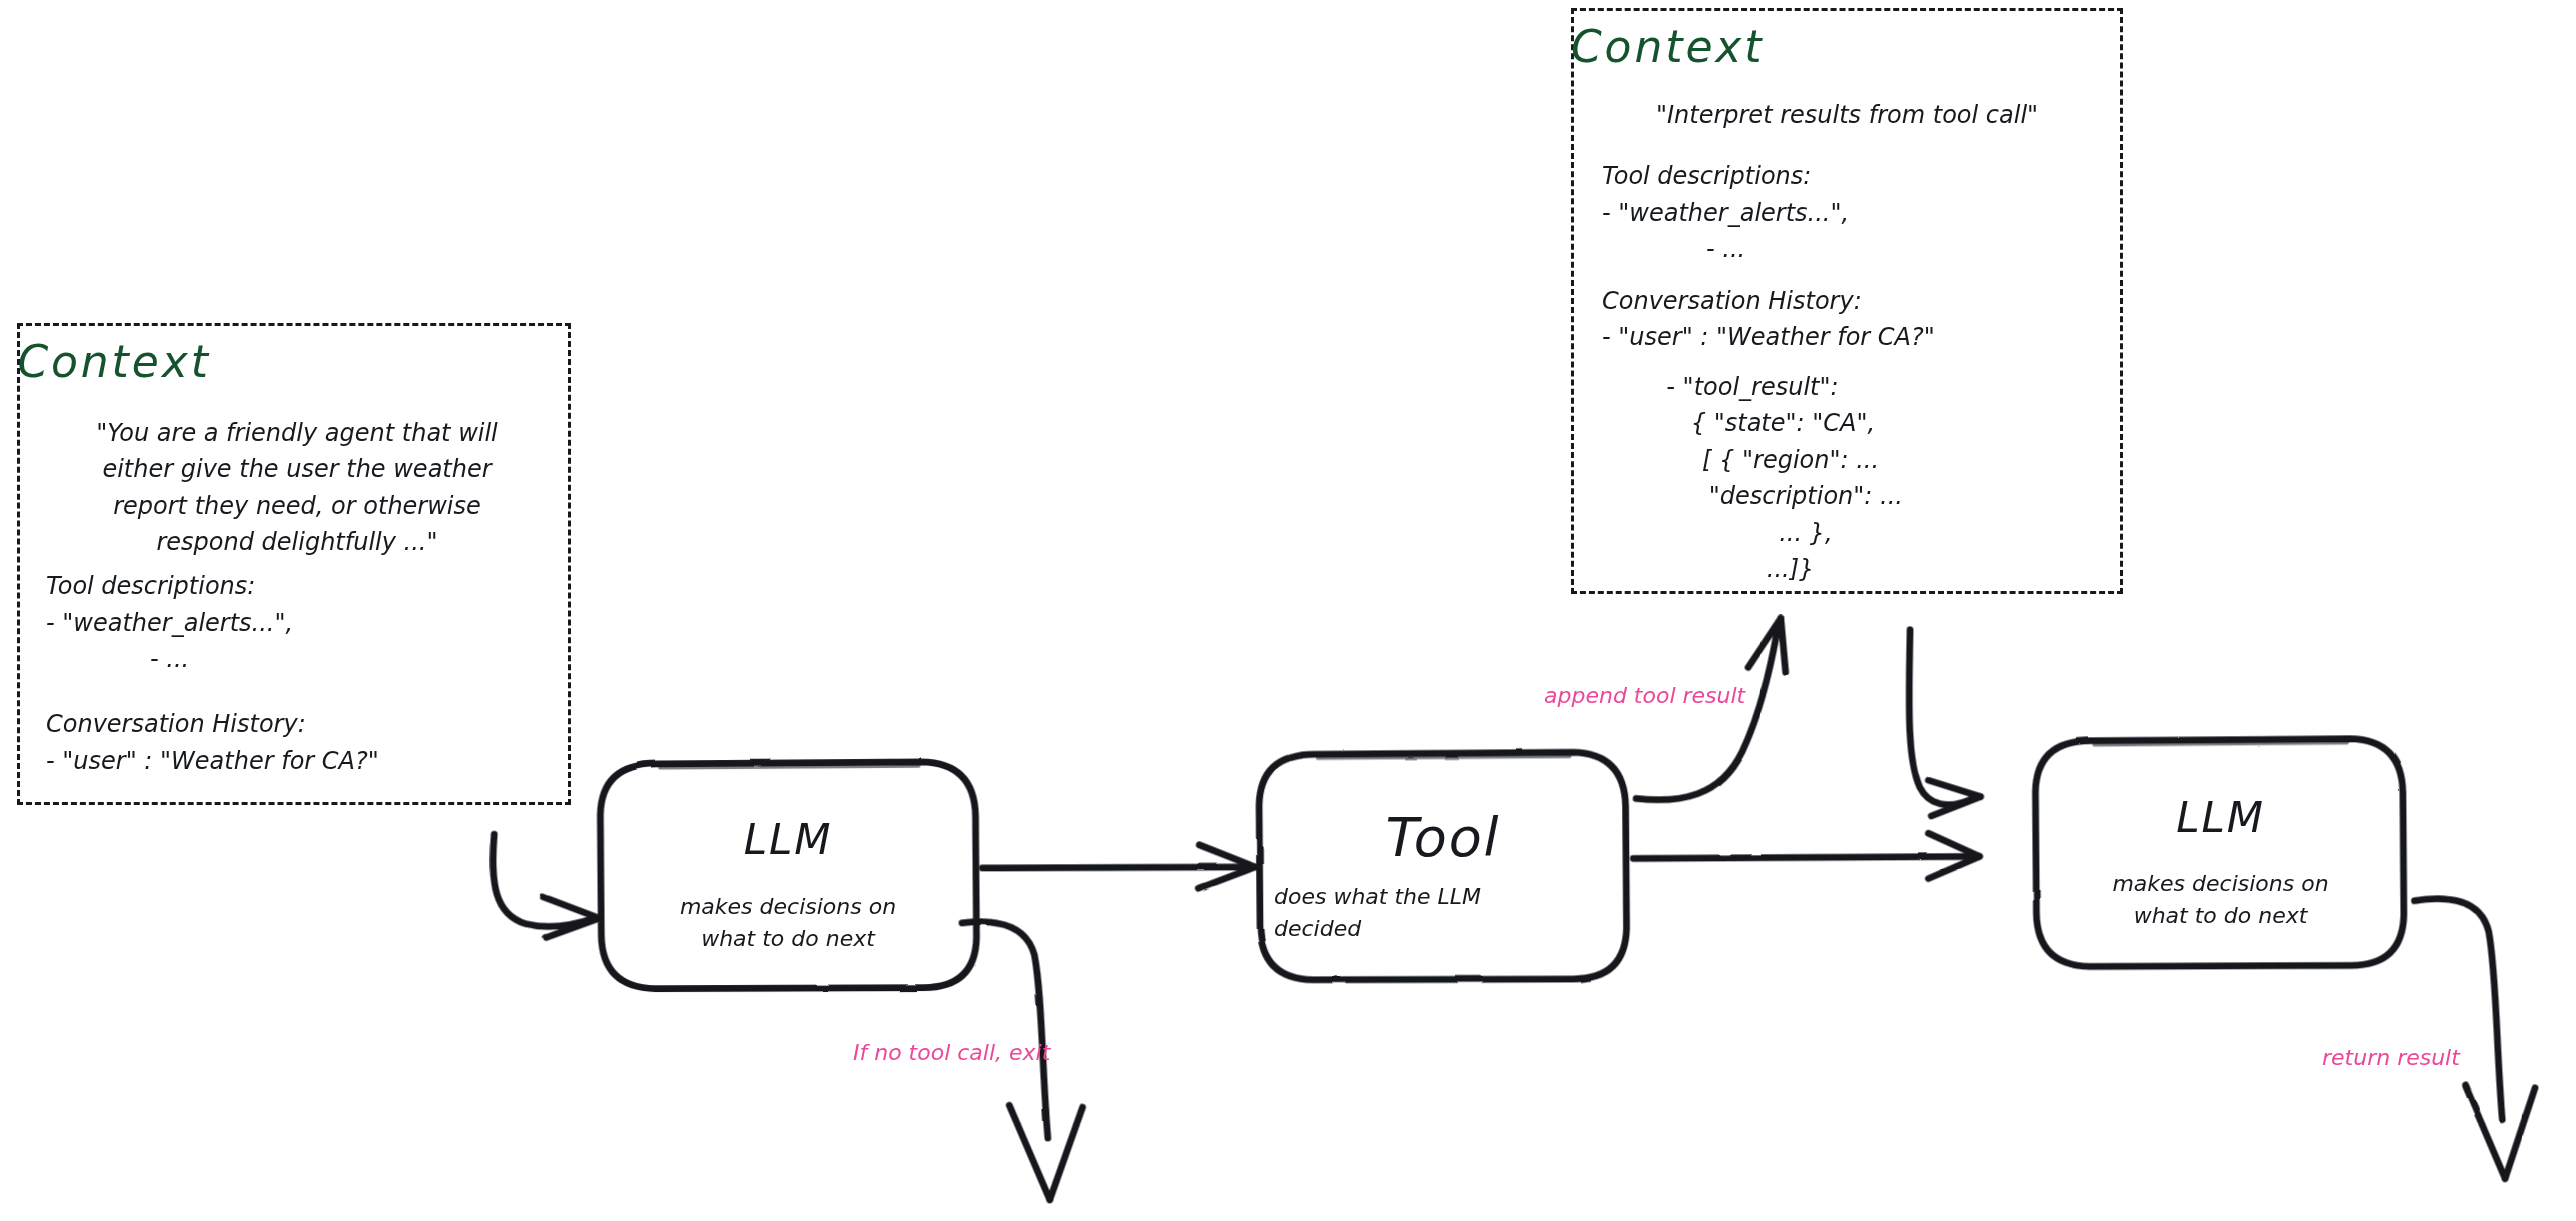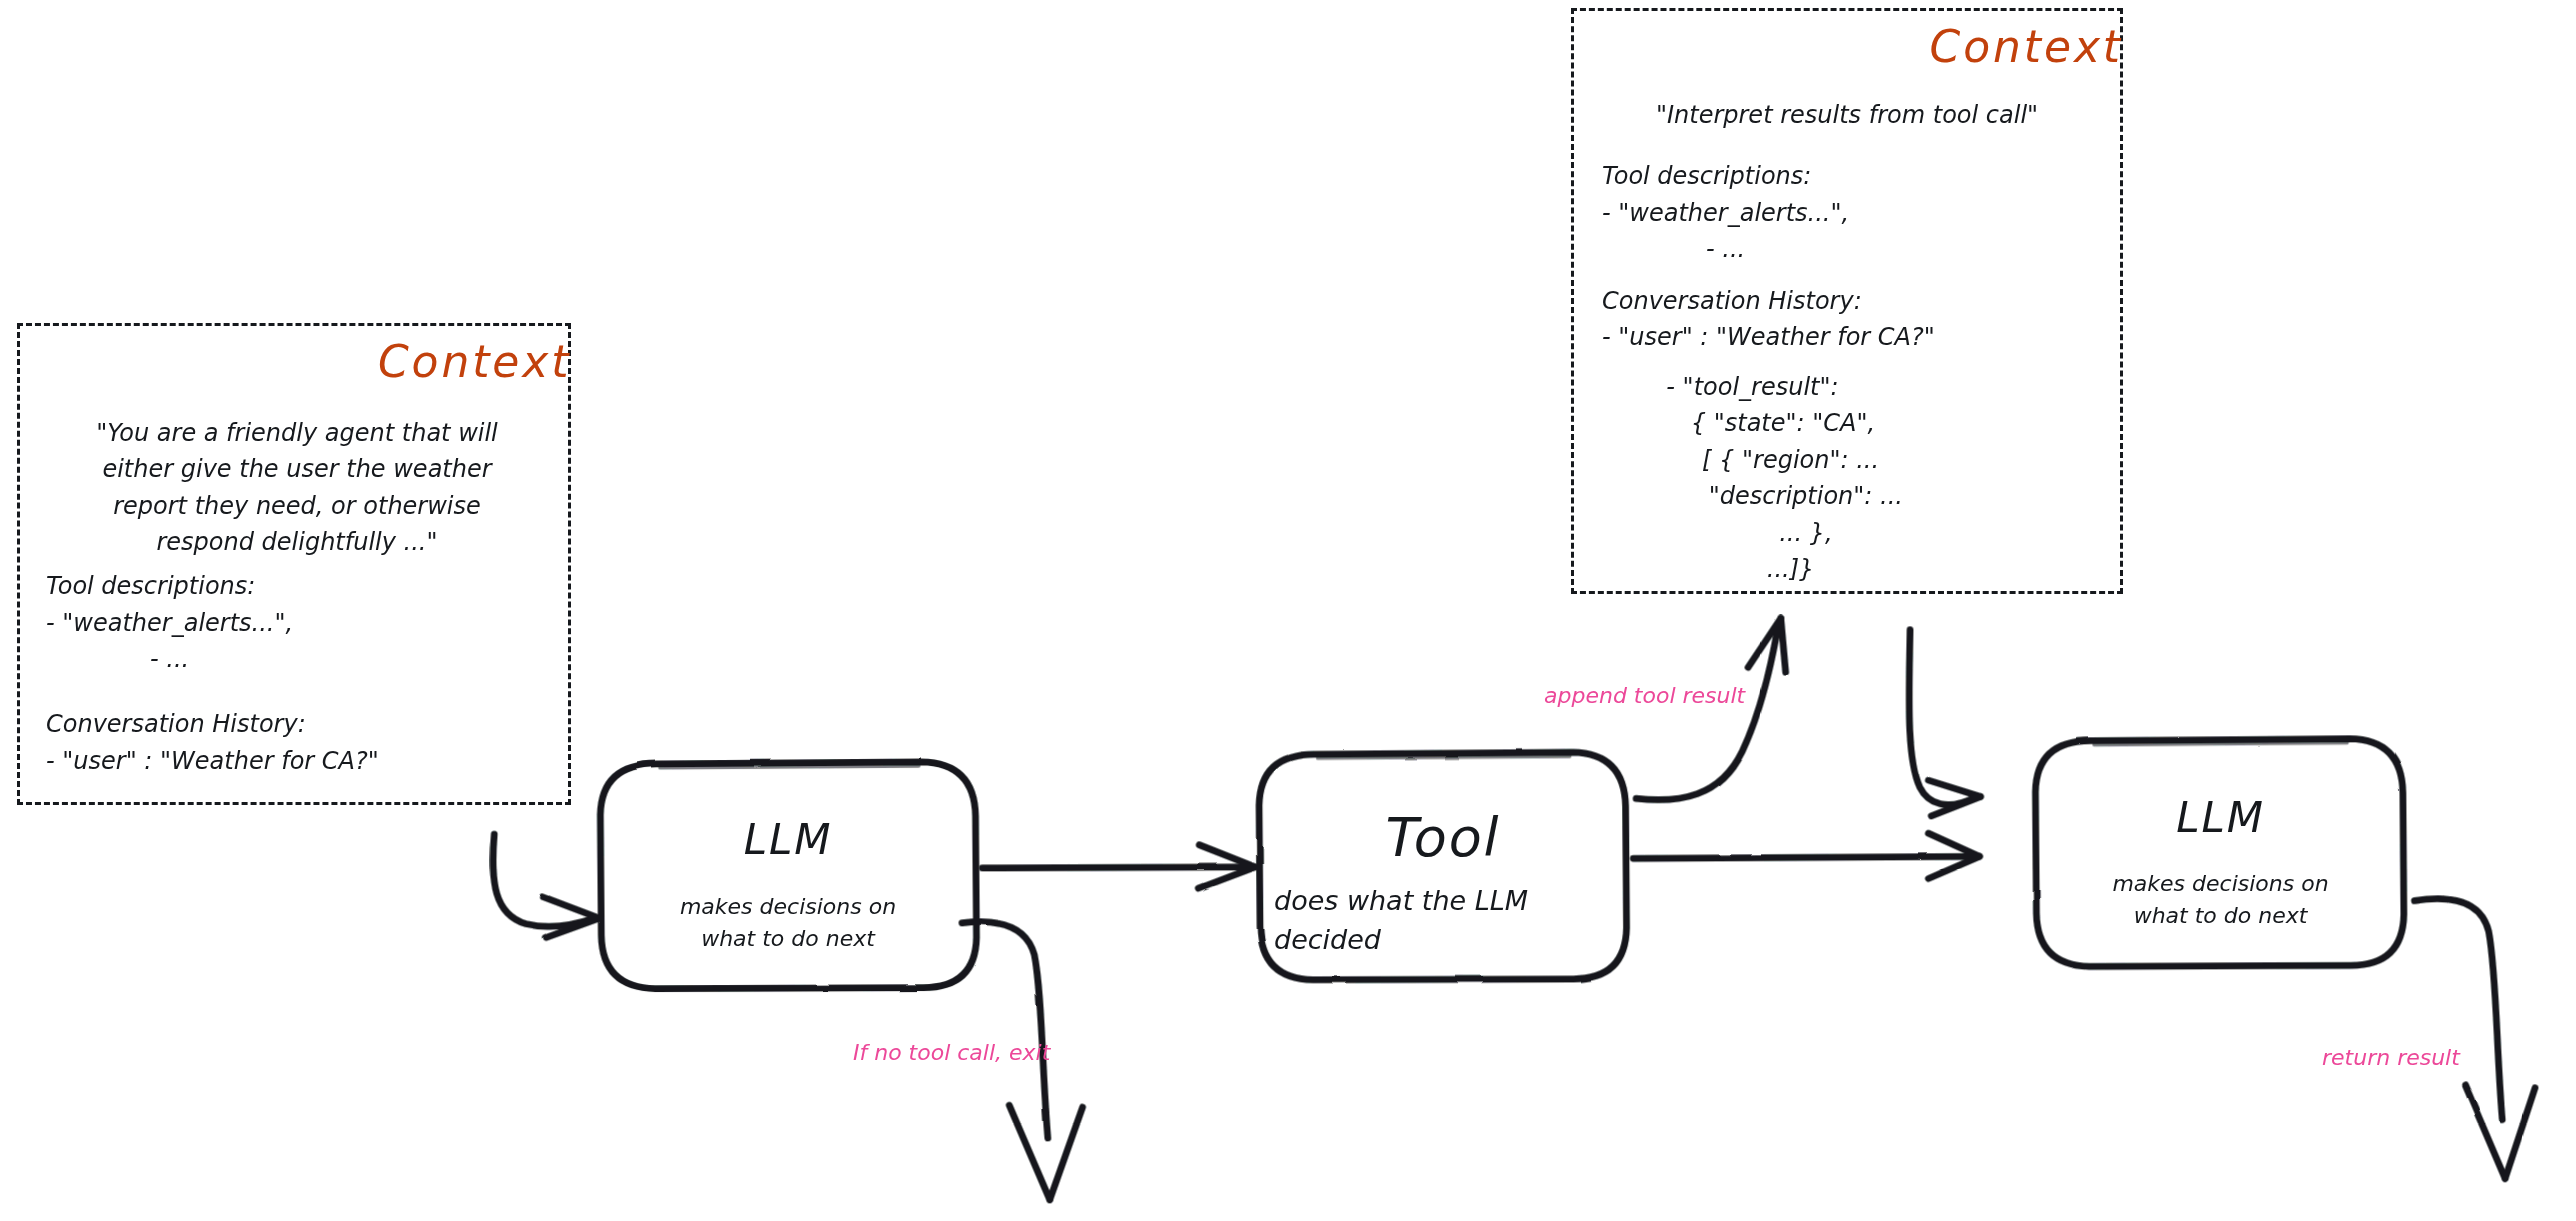--- a/index.html
+++ b/index.html
@@ -13,21 +13,21 @@
   
   .ctxbox{position:absolute;z-index:2;border:3.9px dashed #16191d;background:transparent;box-sizing:border-box;}
 
   
   .node-title{font-family:"DejaVu Sans","Liberation Sans",sans-serif;
               font-style:italic;font-weight:400;letter-spacing:1.9px;color:#16191d;
               text-align:center;}
   .node-sub{font-family:"DejaVu Sans","Liberation Sans",sans-serif;
             font-style:italic;font-weight:400;color:#16191d;text-align:center;line-height:1.45;}
   .ctx-title{font-family:"DejaVu Sans","Liberation Sans",sans-serif;
-             font-style:italic;font-weight:400;letter-spacing:2.9px;color:#c2410c;text-align:right;}
+             font-style:italic;font-weight:400;letter-spacing:2.9px;color:#14532d;text-align:left;}
   .ctx-body{font-family:"DejaVu Sans","Liberation Sans",sans-serif;
             font-style:italic;font-weight:400;color:#16191d;line-height:1.52;white-space:pre-wrap;}
   .edge-label{font-family:"DejaVu Sans","Liberation Sans",sans-serif;
               font-style:italic;font-weight:400;color:#ec4899;white-space:pre;}
 </style>
 </head>
 <body>
 
 <div id="canvas">
 
@@ -142,21 +142,21 @@
           [ { "region": ...
               "description": ...
               ... },
           ...]}</div>
 
   <div class="txt node-title" style="left:600px;top:815px;width:376px;font-size:42px;">LLM</div>
   <div class="txt node-sub" style="left:600px;top:891px;width:376px;font-size:22px;">makes decisions on
 what to do next</div>
 
   <div class="txt node-title" style="left:1259px;top:806px;width:368px;font-size:54px;">Tool</div>
-  <div class="txt node-sub" style="left:1274px;top:881px;width:347px;font-size:27px;text-align:left;">does what the LLM
+  <div class="txt node-sub" style="left:1274px;top:881px;width:347px;font-size:22px;text-align:left;">does what the LLM
 decided</div>
 
   <div class="txt node-title" style="left:2036px;top:793px;width:369px;font-size:42px;">LLM</div>
   <div class="txt node-sub" style="left:2036px;top:868px;width:369px;font-size:22px;">makes decisions on
 what to do next</div>
 
   <div class="txt edge-label" style="left:1544px;top:683px;font-size:22px;">append tool result</div>
 
   <div class="txt edge-label" style="left:813px;top:1040px;font-size:22px;margin-left:40px;">If no tool call, exit</div>
 

